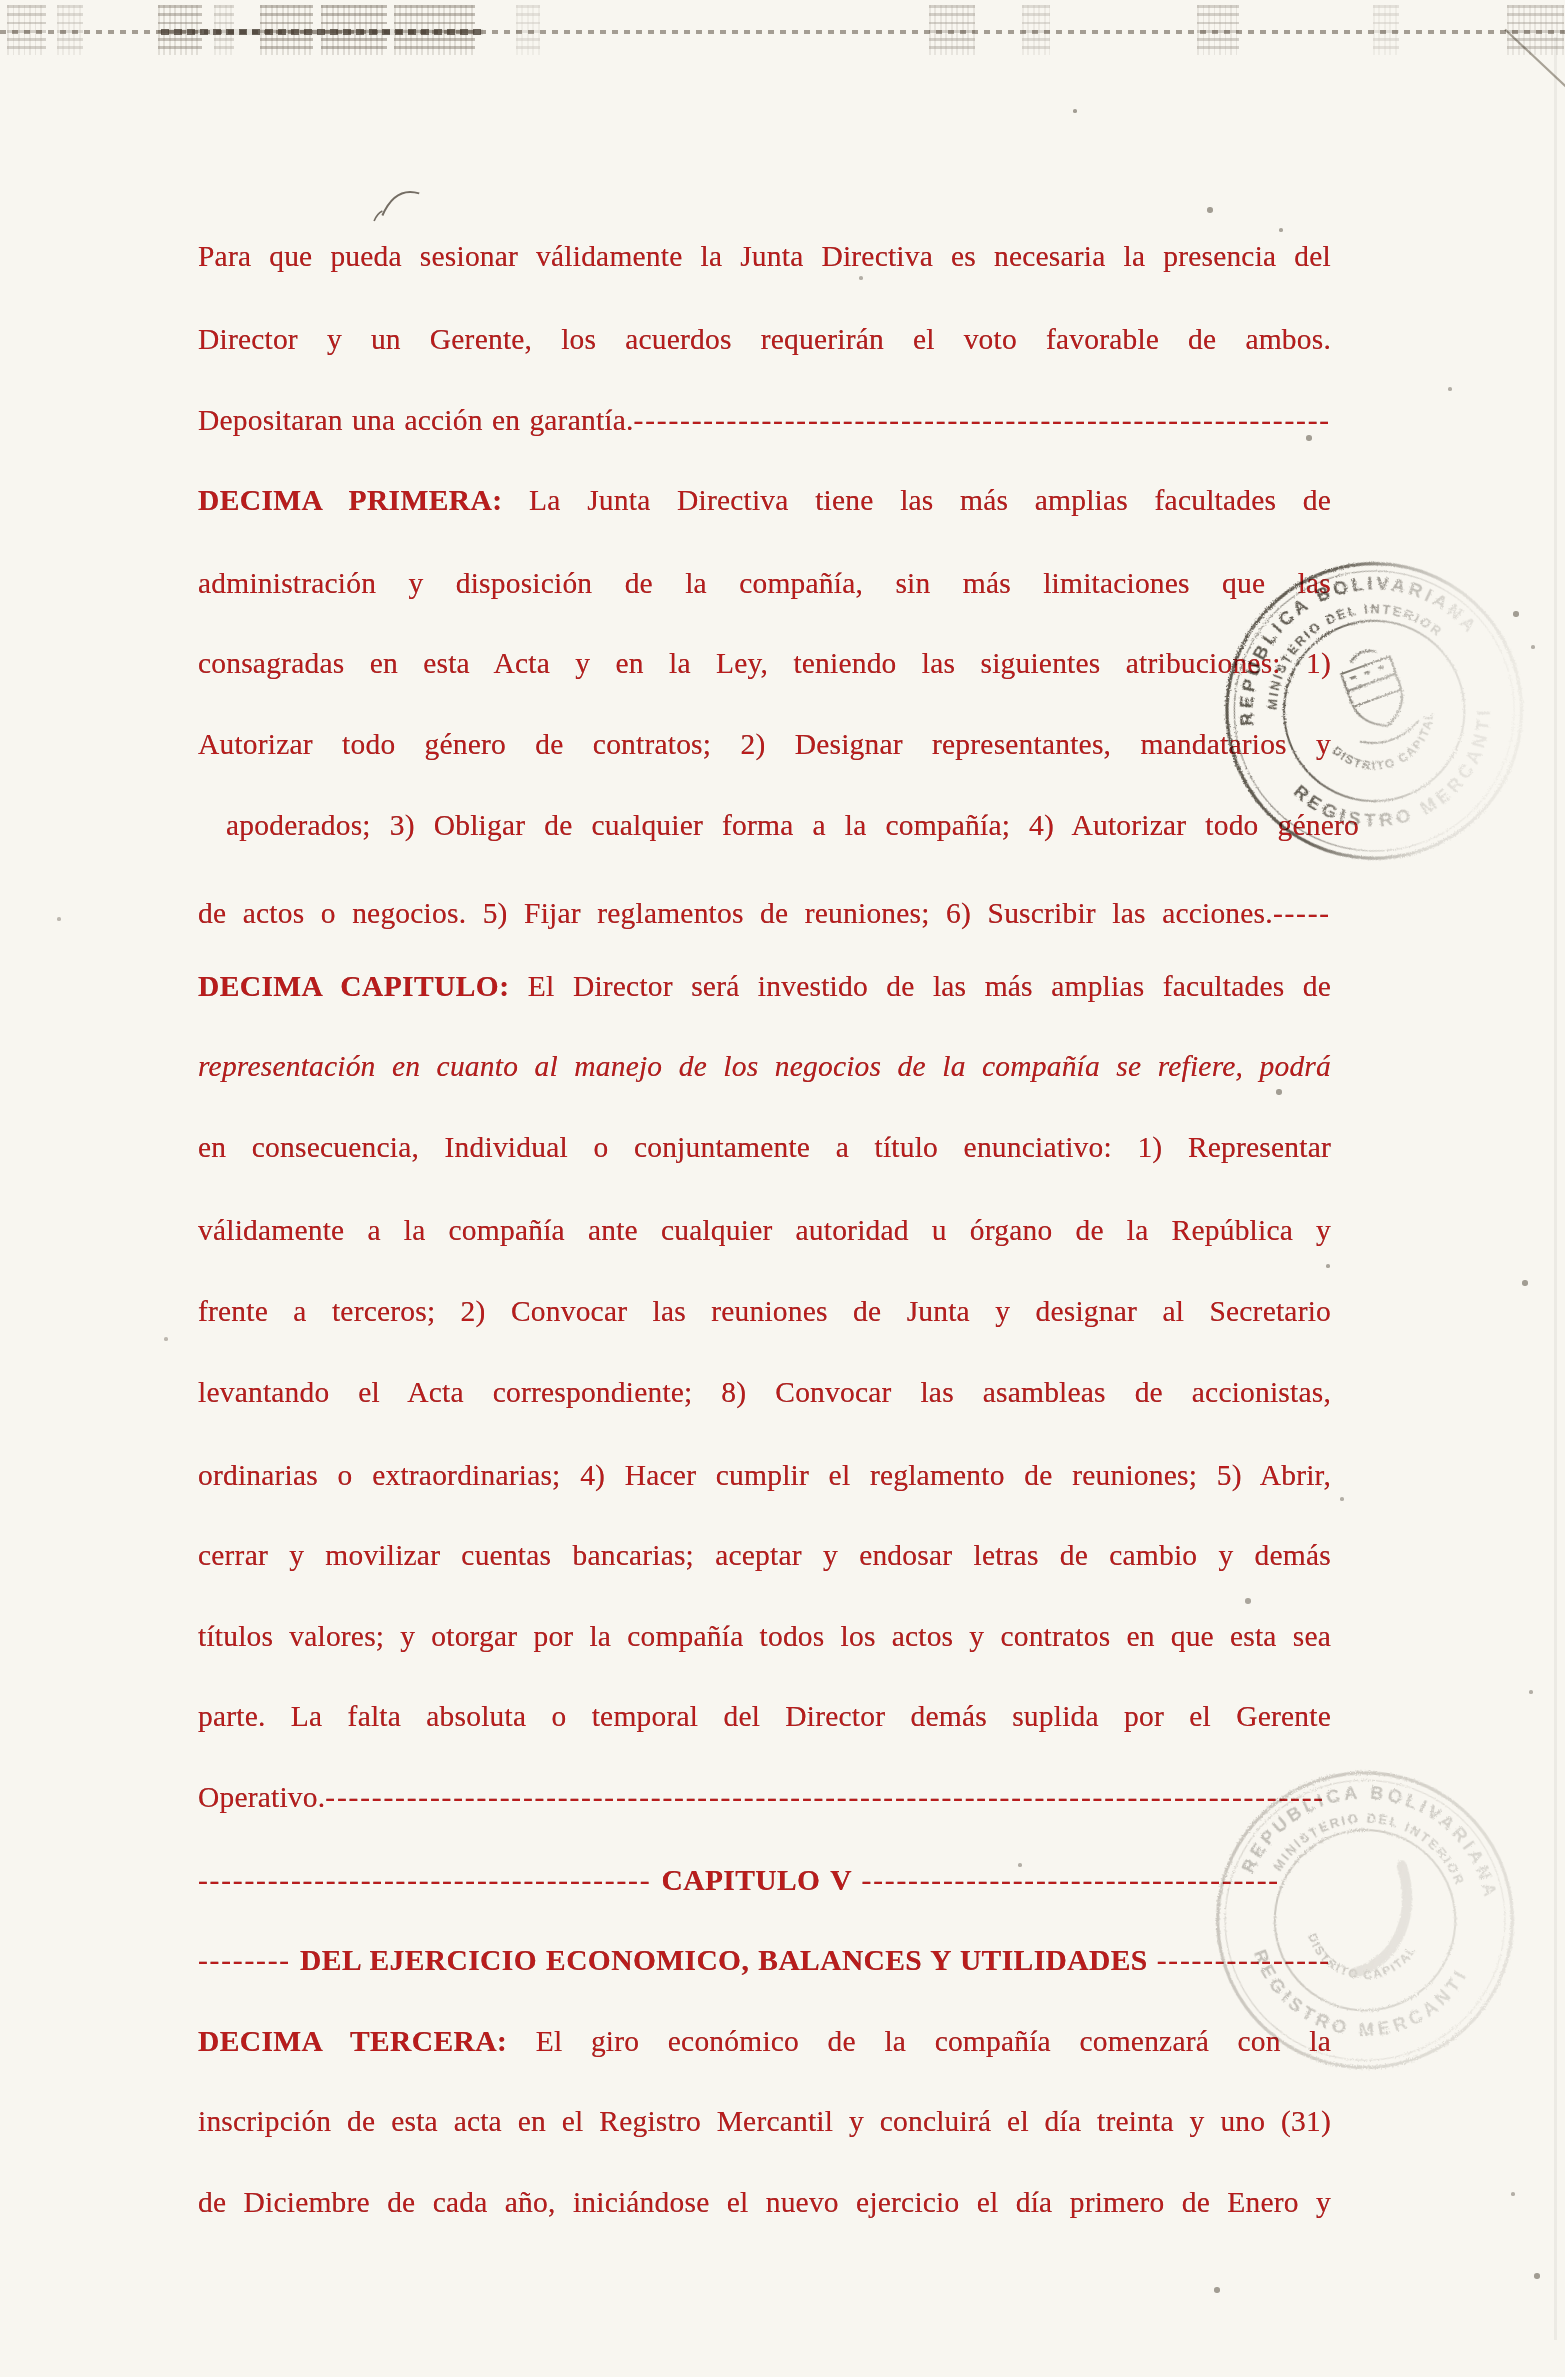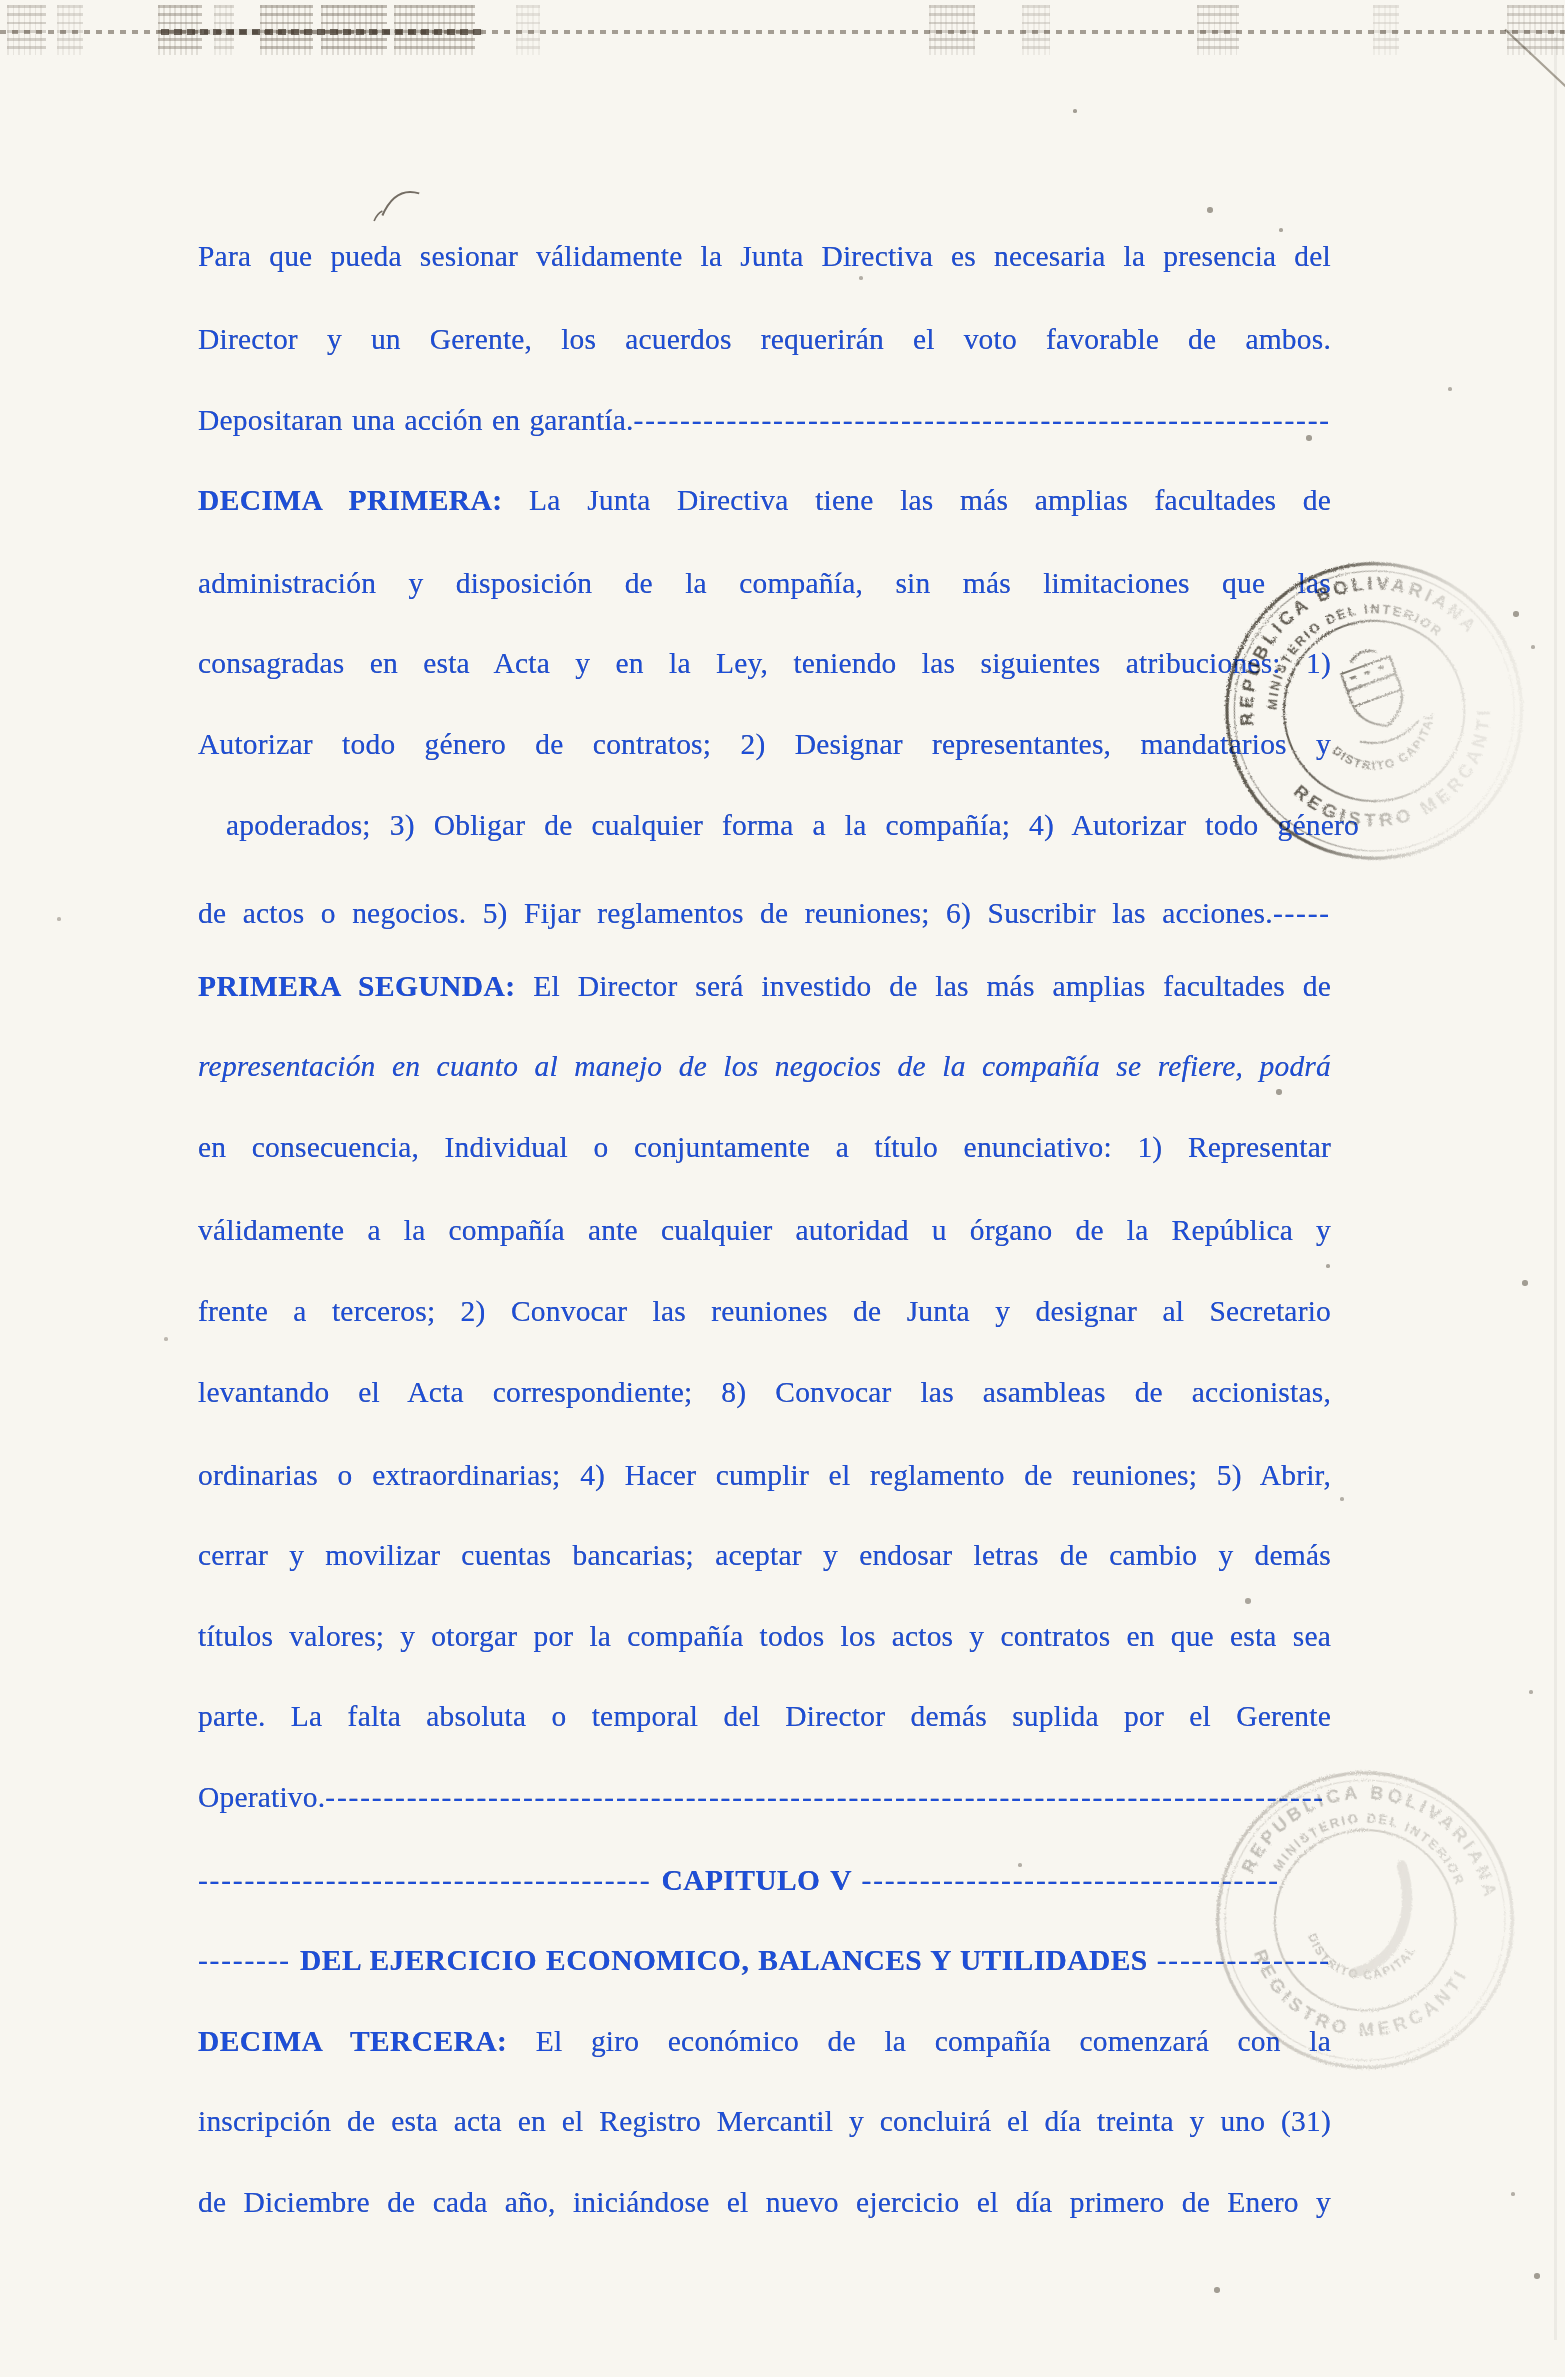--- a/index.html
+++ b/index.html
@@ -9,21 +9,21 @@
     background:#f8f6f0;
     overflow:hidden;
     font-family:"Liberation Serif",serif;
   }
   
   #text-layer{position:absolute;inset:0;}
   .line{
     position:absolute;
     left:198px;width:1133px;height:44px;
     font-size:29.5px;line-height:42px;
-    color:#1d4ed8;
+    color:#b91c1c;
     text-align:justify;
     text-align-last:justify;
     text-shadow:0 0 0.6px rgba(47,43,36,.6);
     letter-spacing:0.2px;
     white-space:normal;
   }
   .line span.b{font-weight:bold;letter-spacing:0.4px;}
   .line span.d{letter-spacing:1.8px;font-weight:500;}
   
   .noisecol{
@@ -100,21 +100,21 @@
   <div id="text-layer">
       <div class="line" style="top: 235px;"><span class="">Para que pueda sesionar válidamente la Junta Directiva es necesaria la presencia del</span></div>
       <div class="line" style="top: 318px;"><span class="">Director y un Gerente, los acuerdos requerirán el voto favorable de ambos.</span></div>
       <div class="line" style="top: 399px;"><span class="">Depositaran una acción en garantía.</span><span class=" d">------------------------------------------------------------</span></div>
       <div class="line" style="top: 479px;"><span class="b">DECIMA PRIMERA:</span><span class=""> La Junta Directiva tiene las más amplias facultades de</span></div>
       <div class="line" style="top: 562px;"><span class="">administración y disposición de la compañía, sin más limitaciones que las</span></div>
       <div class="line" style="top: 642px;"><span class="">consagradas en esta Acta y en la Ley, teniendo las siguientes atribuciones: 1)</span></div>
       <div class="line" style="top: 723px; font-family: Liberation Serif, serif;"><span class="">Autorizar todo género de contratos; 2) Designar representantes, mandatarios y</span></div>
       <div class="line" style="top: 804px; margin-left: 28px;"><span class="">apoderados; 3) Obligar de cualquier forma a la compañía; 4) Autorizar todo género</span></div>
       <div class="line" style="top: 884px; margin-top: 8px;"><span class="">de actos o negocios. 5) Fijar reglamentos de reuniones; 6) Suscribir las  acciones.</span><span class=" d">-----</span></div>
-      <div class="line" style="top: 965px;"><span class="b">PRIMERA SEGUNDA:</span><span class=""> El Director será investido de las más amplias facultades de</span></div>
+      <div class="line" style="top: 965px;"><span class="b">DECIMA CAPITULO:</span><span class=""> El Director será investido de las más amplias facultades de</span></div>
       <div class="line" style="top: 1045px; font-style: italic;"><span class="">representación en cuanto al manejo de los negocios de la compañía se refiere, podrá</span></div>
       <div class="line" style="top: 1126px;"><span class="">en consecuencia, Individual o conjuntamente a título enunciativo: 1) Representar</span></div>
       <div class="line" style="top: 1209px;"><span class="">válidamente a la compañía ante cualquier autoridad u órgano de la República y</span></div>
       <div class="line" style="top: 1290px;"><span class="">frente a terceros; 2) Convocar las reuniones de Junta y designar al Secretario</span></div>
       <div class="line" style="top: 1371px;"><span class="">levantando el Acta correspondiente; 8) Convocar las asambleas de accionistas,</span></div>
       <div class="line" style="top: 1454px;"><span class="">ordinarias o extraordinarias; 4) Hacer cumplir el reglamento de reuniones; 5) Abrir,</span></div>
       <div class="line" style="top: 1534px;"><span class="">cerrar y movilizar cuentas bancarias; aceptar y endosar letras de cambio y demás</span></div>
       <div class="line" style="top: 1615px;"><span class="">títulos valores; y otorgar por la compañía todos los actos y contratos en que esta sea</span></div>
       <div class="line" style="top: 1695px;"><span class="">parte. La falta absoluta o temporal del Director demás  suplida por el Gerente</span></div>
       <div class="line" style="top: 1776px;"><span class="">Operativo.</span><span class=" d">--------------------------------------------------------------------------------------</span></div>

